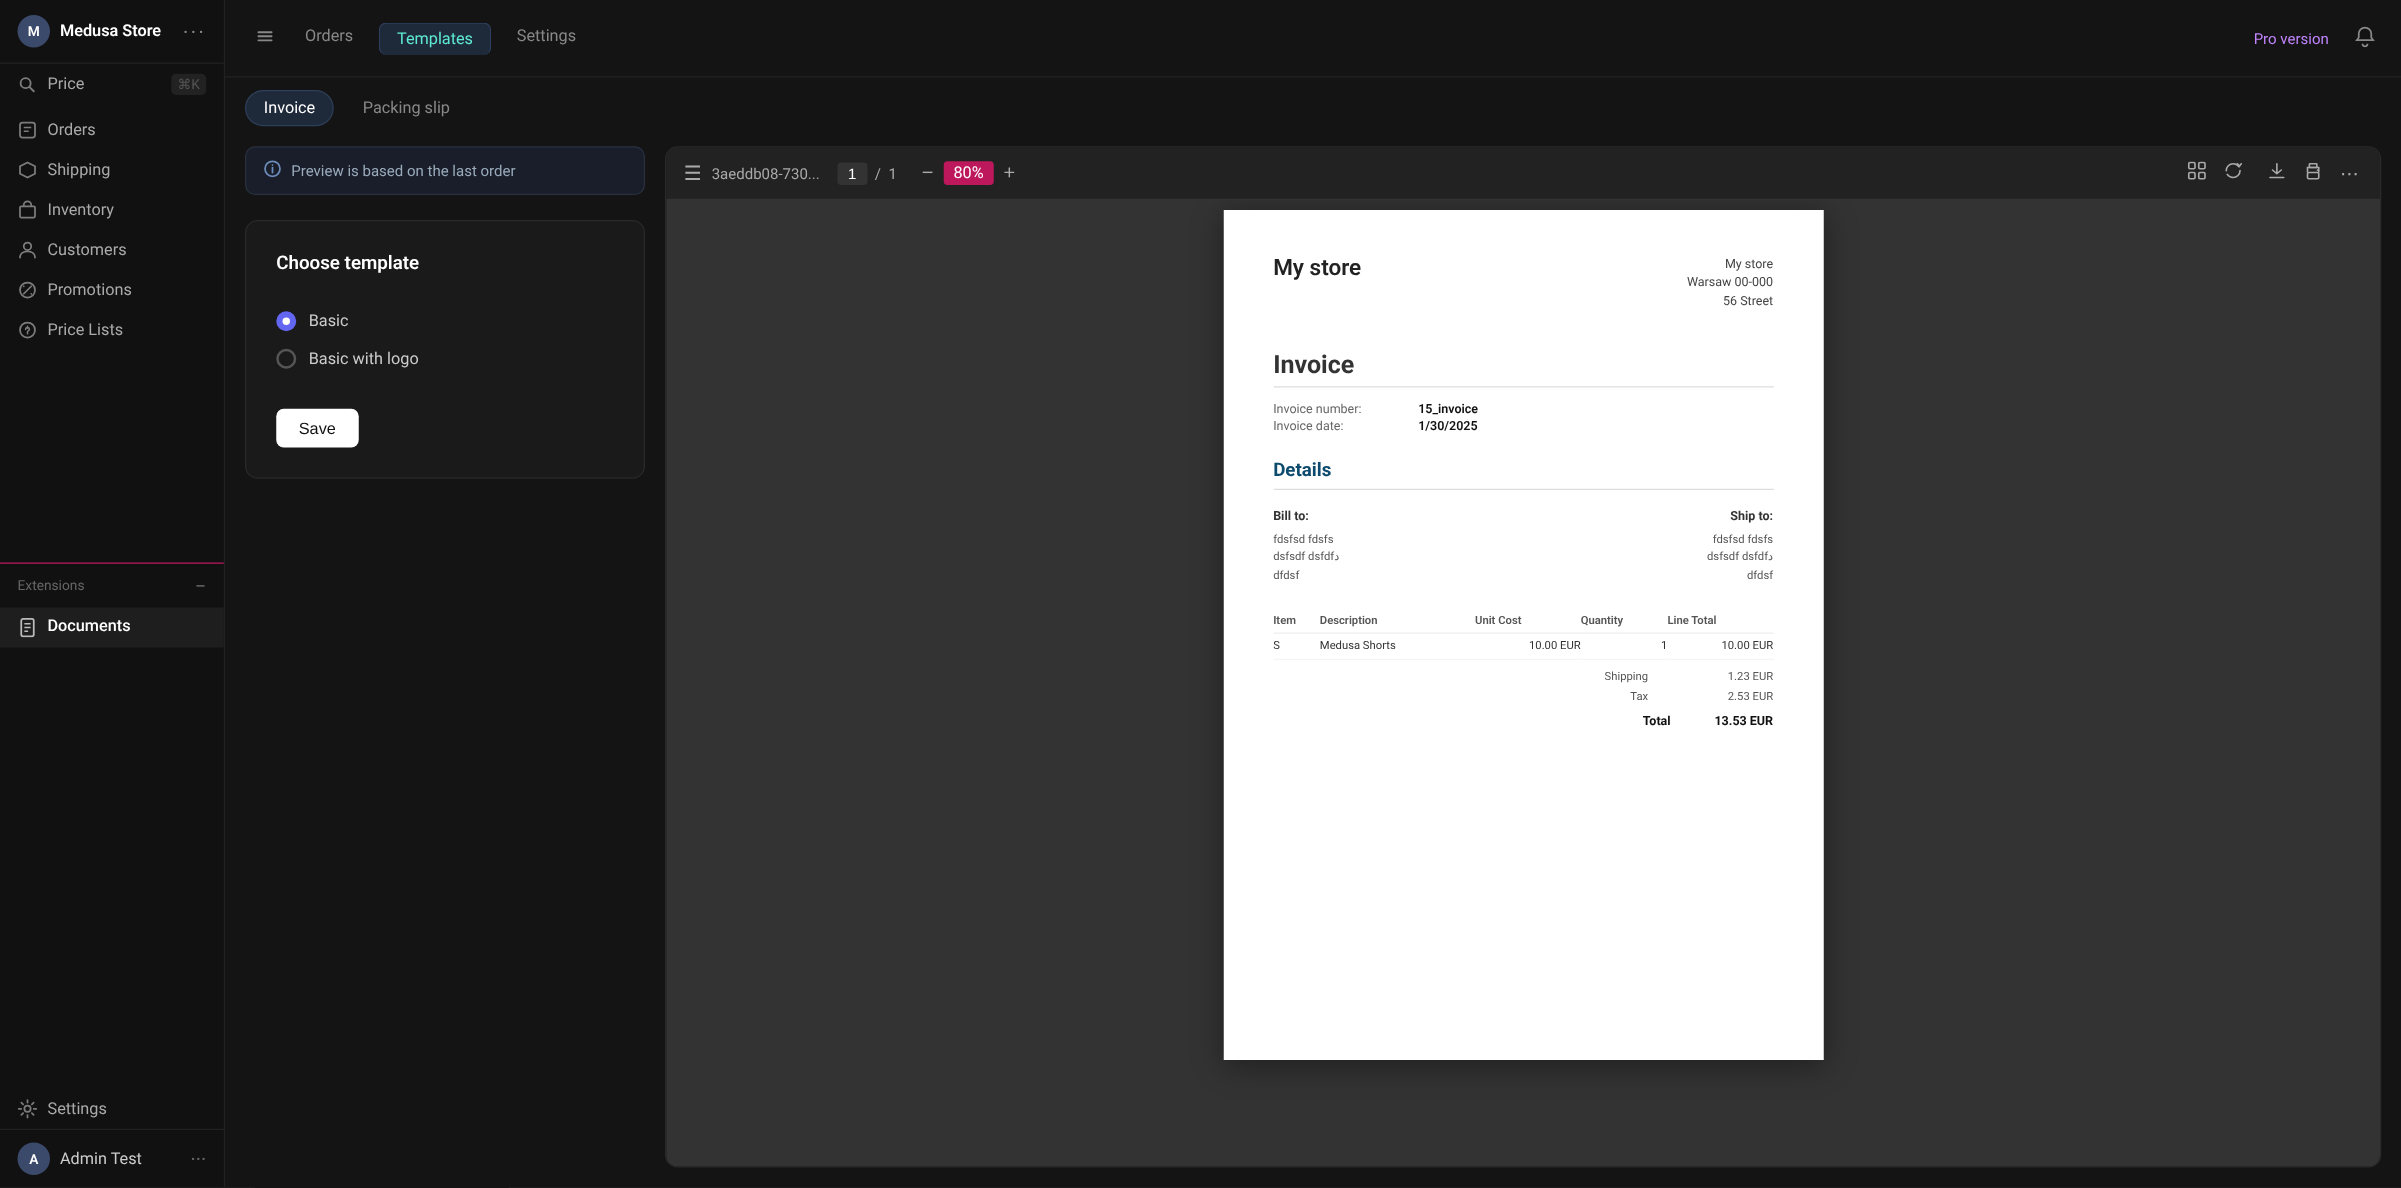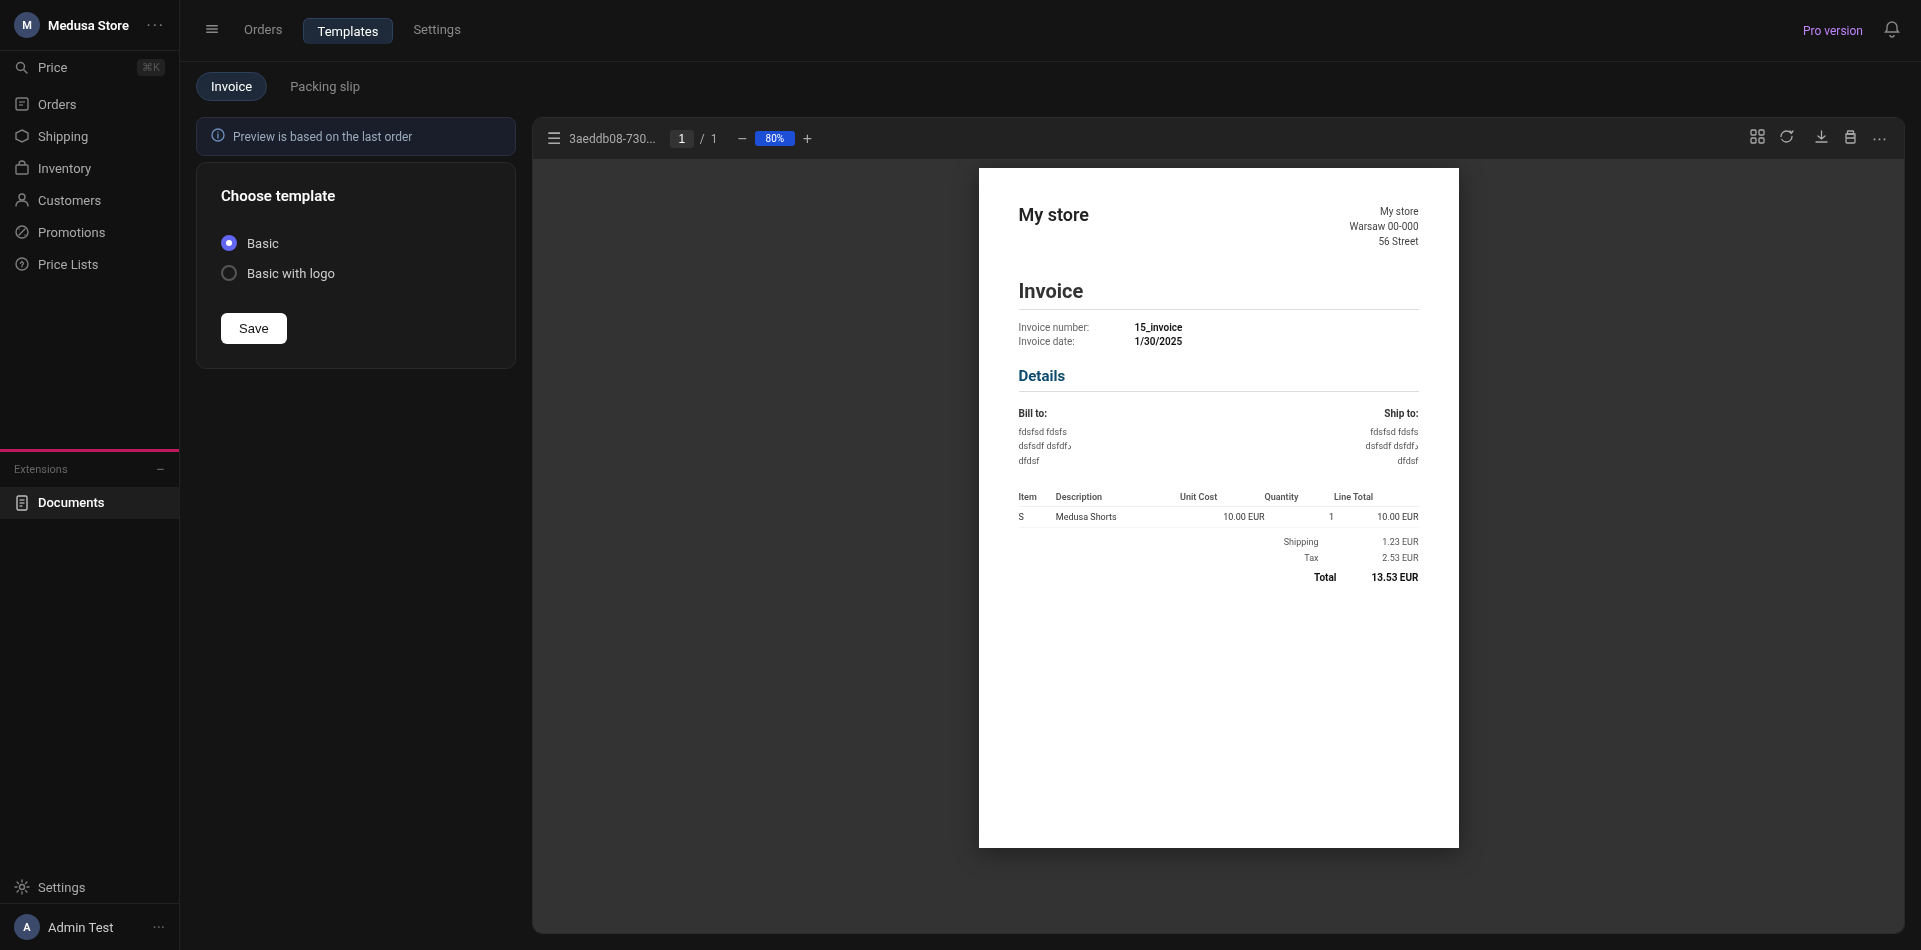--- a/index.html
+++ b/index.html
@@ -10,68 +10,68 @@
     .sidebar-header { display: flex; align-items: center; justify-content: space-between; padding: 12px 14px; border-bottom: 1px solid #222; }
     .sidebar-store-name { font-size: 13px; font-weight: 600; color: #fff; }
     .sidebar-dots { color: #888; cursor: pointer; font-size: 16px; letter-spacing: 2px; }
     .sidebar-search { display: flex; align-items: center; justify-content: space-between; padding: 8px 14px; color: #aaa; cursor: pointer; }
     .sidebar-search-left { display: flex; align-items: center; gap: 8px; }
     .sidebar-shortcut { font-size: 11px; color: #555; background: #222; padding: 2px 5px; border-radius: 4px; }
     .sidebar-nav { flex: 1; padding: 4px 0; }
     .sidebar-item { display: flex; align-items: center; gap: 8px; padding: 8px 14px; color: #aaa; cursor: pointer; font-size: 13px; }
     .sidebar-item.active { background: #1e1e1e; color: #fff; font-weight: 500; }
     .sidebar-icon { width: 16px; height: 16px; opacity: 0.7; flex-shrink: 0; }
-    .sidebar-extensions { padding: 8px 14px; color: #666; font-size: 11px; display: flex; align-items: center; justify-content: space-between; border-top: 3px solid #be185d; margin-top: 4px; }
+    .sidebar-extensions { padding: 8px 14px; color: #666; font-size: 11px; display: flex; align-items: center; justify-content: space-between; border-top: 1px solid #be185d; margin-top: 4px; }
     .sidebar-ext-minus { color: #666; font-size: 16px; cursor: pointer; }
     .sidebar-footer { padding: 10px 14px; border-top: 1px solid #222; display: flex; align-items: center; gap: 8px; }
     .sidebar-avatar { width: 26px; height: 26px; border-radius: 50%; background: #3b4a6b; display: flex; align-items: center; justify-content: center; font-size: 11px; color: #fff; font-weight: 600; flex-shrink: 0; }
     .sidebar-admin { font-size: 13px; color: #ccc; flex: 1; }
     .sidebar-footer-dots { color: #666; cursor: pointer; font-size: 16px; }
     .sidebar-settings { display: flex; align-items: center; gap: 8px; padding: 8px 14px; color: #aaa; cursor: pointer; font-size: 13px; }
 
     
     .main { flex: 1; display: flex; flex-direction: column; background: #141414; overflow: hidden; }
 
     
     .topbar { display: flex; align-items: center; padding: 10px 20px; border-bottom: 1px solid #222; background: #141414; gap: 4px; }
     .topbar-icon { color: #888; cursor: pointer; padding: 4px; }
     .topbar-pro { color: #c084fc; font-size: 12px; }
     .notification-icon { color: #888; margin-left: 16px; cursor: pointer; }
 
     
     .tabs-bar { display: flex; align-items: center; padding: 0 20px; border-bottom: 1px solid #222; background: #141414; }
     .tab { padding: 12px 16px; font-size: 13px; color: #888; cursor: pointer; border-bottom: 2px solid transparent; }
-    .tab.active { color: #ffffff; border-bottom: 2px solid #fff; background: #1e2a3a; border-radius: 6px 6px 0 0; }
+    .tab.active { color: #5eead4; border-bottom: 2px solid #fff; background: #1e2a3a; border-radius: 6px 6px 0 0; }
 
     
     .content { display: flex; flex: 1; overflow: hidden; padding: 16px; gap: 16px; }
 
     
-    .left-panel { width: 320px; flex-shrink: 0; display: flex; flex-direction: column; gap: 6px; }
+    .left-panel { width: 320px; flex-shrink: 0; display: flex; flex-direction: column; gap: 20px; }
     .preview-notice { display: flex; align-items: center; gap: 8px; background: #1a1e2a; border: 1px solid #2a3040; border-radius: 8px; padding: 10px 14px; color: #9ab; font-size: 12px; }
     .info-icon { color: #6b8cba; flex-shrink: 0; }
     .template-card { background: #1a1a1a; border: 1px solid #2a2a2a; border-radius: 10px; padding: 24px; }
     .template-title { font-size: 15px; font-weight: 600; color: #fff; margin-bottom: 30px; }
     .template-option { display: flex; align-items: center; gap: 10px; margin-bottom: 14px; cursor: pointer; }
     .radio { width: 16px; height: 16px; border-radius: 50%; border: 2px solid #555; flex-shrink: 0; display: flex; align-items: center; justify-content: center; }
     .radio.selected { border-color: #6366f1; background: #6366f1; }
     .radio.selected::after { content: ''; width: 6px; height: 6px; border-radius: 50%; background: #fff; }
     .radio-label { color: #ccc; font-size: 13px; }
     .save-btn { margin-top: 18px; background: #fff; color: #111; border: none; border-radius: 6px; padding: 8px 18px; font-size: 13px; font-weight: 500; cursor: pointer; }
 
     
     .pdf-viewer { flex: 1; background: #1a1a1a; border-radius: 10px; display: flex; flex-direction: column; overflow: hidden; border: 1px solid #2a2a2a; }
     .pdf-toolbar { display: flex; align-items: center; gap: 8px; padding: 8px 14px; background: #222; border-bottom: 1px solid #333; }
     .pdf-menu-icon { color: #aaa; cursor: pointer; font-size: 16px; }
     .pdf-doc-id { font-size: 12px; color: #aaa; margin-right: 6px; }
     .pdf-page-nav { display: flex; align-items: center; gap: 6px; color: #aaa; font-size: 12px; }
     .pdf-page-input { background: #333; border: none; color: #fff; width: 24px; text-align: center; font-size: 12px; border-radius: 3px; padding: 2px 3px; }
     .pdf-zoom { display: flex; align-items: center; gap: 4px; margin-left: 8px; }
     .pdf-zoom-btn { background: none; border: none; color: #aaa; cursor: pointer; font-size: 16px; padding: 2px 4px; }
-    .pdf-zoom-val { background: #1d4ed8; color: #fff; border: none; font-size: 10px; padding: 2px 6px; border-radius: 3px; min-width: 40px; text-align: center; }
+    .pdf-zoom-val { background: #be185d; color: #fff; border: none; font-size: 13px; padding: 2px 6px; border-radius: 3px; min-width: 40px; text-align: center; }
     .pdf-toolbar-spacer { flex: 1; }
     .pdf-tool-icon { color: #aaa; cursor: pointer; padding: 3px; font-size: 15px; }
     .pdf-content { flex: 1; overflow-y: auto; display: flex; justify-content: center; align-items: flex-start; padding: 8px; background: #333; }
     .pdf-page { background: #fff; color: #222; width: 480px; min-height: 680px; padding: 36px 40px; box-shadow: 0 4px 24px rgba(0,0,0,0.4); }
 
     
     .inv-header { display: flex; justify-content: space-between; align-items: flex-start; margin-bottom: 30px; }
     .inv-store-name { font-size: 18px; font-weight: 600; color: #222; }
     .inv-store-address { text-align: right; font-size: 10px; color: #444; line-height: 1.5; }
     .inv-title { font-size: 20px; font-weight: 700; color: #333; border-bottom: 1px solid #ddd; padding-bottom: 6px; margin-bottom: 12px; }

